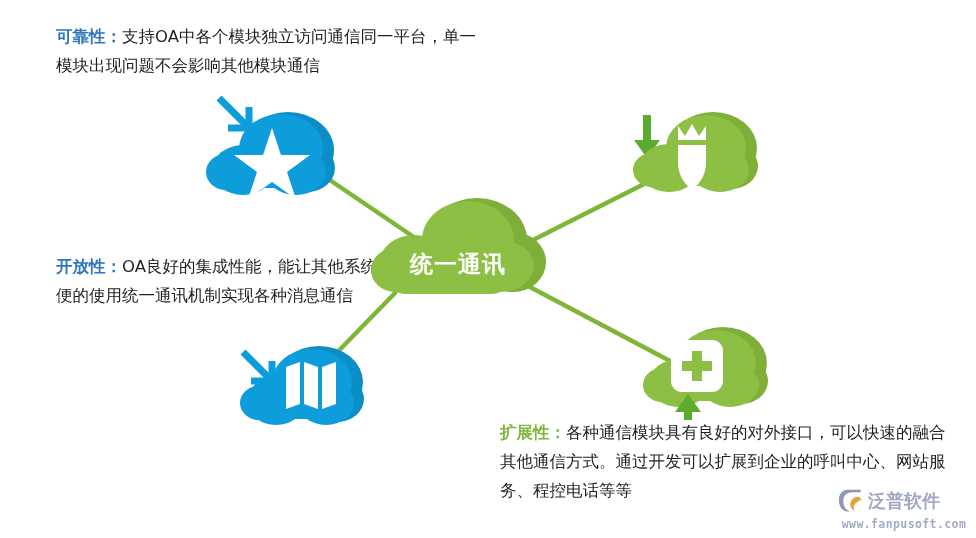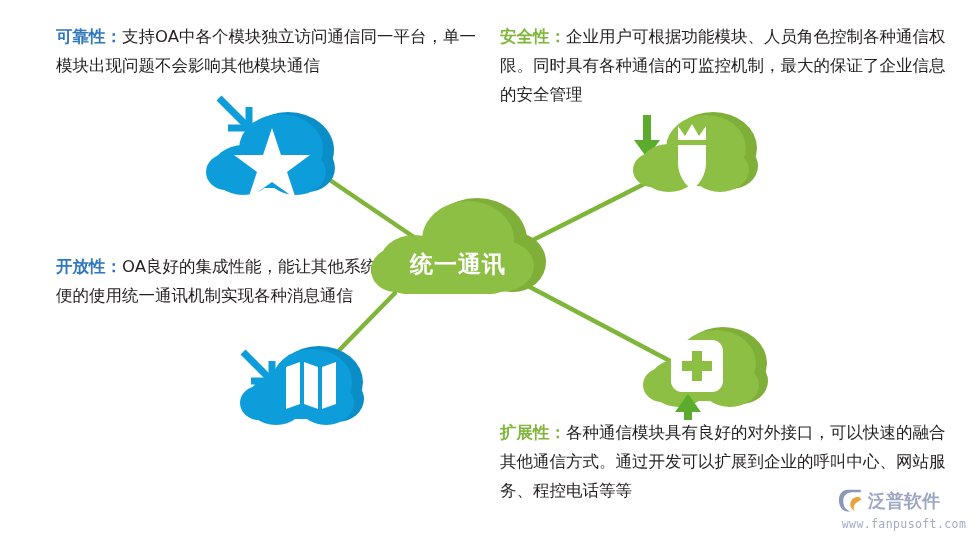--- a/index.html
+++ b/index.html
@@ -77,40 +77,37 @@
     font-weight: bold;
     color: #8d97b8;
     line-height: 28px;
     margin-left: 2px;
     letter-spacing: 0px;
     opacity: .85;
   }
   #logo .logo-url {
     font-family: "DejaVu Sans Mono", "Liberation Mono", monospace;
     font-size: 11.5px;
-    font-weight: normal;
+    font-weight: bold;
     color: #9aa2bf;
     letter-spacing: .4px;
     margin-top: 1px;
     text-align: center;
     opacity: .9;
   }
 </style>
 </head>
 <body>
 
 <div id="stage">
 
   <div class="textblock" id="tb-reliability">
     <span class="kw blue">可靠性：</span><span>支持OA中各个模块独立访问通信同一平台，单一模块出现问题不会影响其他模块通信</span>
   </div>
 
-  <div class="textblock" id="tb-security">
-    <span class="kw green">安全性：</span><span>企业用户可根据功能模块、人员角色控制各种通信权限。同时具有各种通信的可监控机制，最大的保证了企业信息的安全管理</span>
-  </div>
 
   <div class="textblock" id="tb-openness">
     <span class="kw blue">开放性：</span><span>OA良好的集成性能，能让其他系统方便的使用统一通讯机制实现各种消息通信</span>
   </div>
 
   <div class="textblock" id="tb-extensible">
     <span class="kw green">扩展性：</span><span>各种通信模块具有良好的对外接口，可以快速的融合其他通信方式。通过开发可以扩展到企业的呼叫中心、网站服务、程控电话等等</span>
   </div>
 
   <svg id="diagram" viewBox="0 0 976 538">

